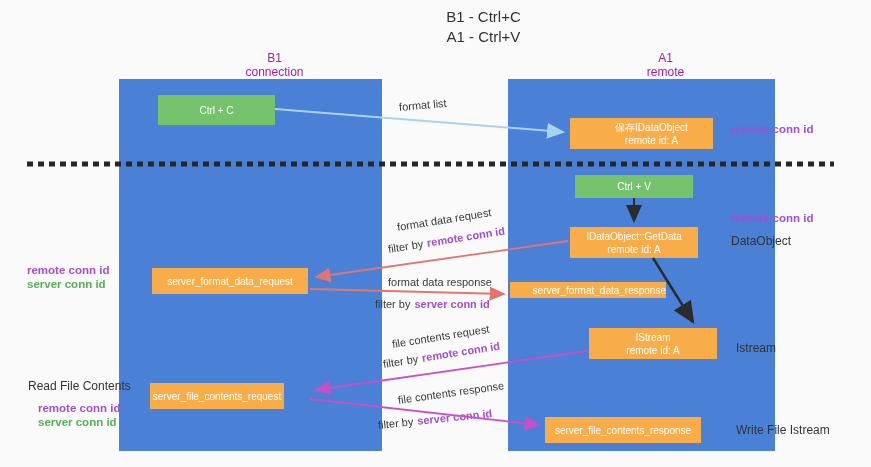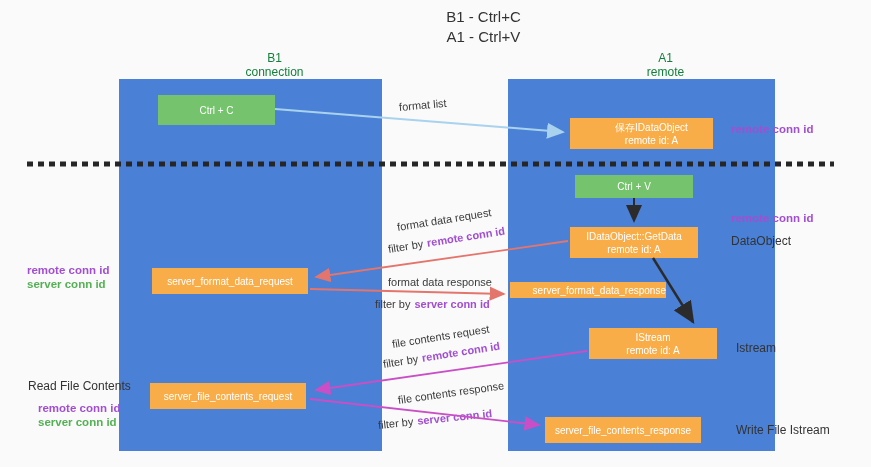--- a/index.html
+++ b/index.html
@@ -6,41 +6,41 @@
   body{
     width:871px;height:467px;position:relative;overflow:hidden;
     background:#fafafa;
     font-family:"Liberation Sans", sans-serif;
     color:#3a3a3a;
   }
   .abs{position:absolute;padding-left:48px;}
   
   .title{left:0;top:7px;width:871px;text-align:center;font-size:15px;line-height:20px;color:#333;z-index:3;}
   
-  .col-head{top:51px;text-align:center;font-size:12px;line-height:14px;color:#15803d;z-index:3;}
+  .col-head{top:51px;text-align:center;font-size:12px;line-height:14px;color:#a21caf;z-index:3;}
   .col-head.left{left:119px;width:215px;}
   .col-head.right{left:508px;width:219px;}
   
   .column{top:79px;height:372px;background:#4a80d6;z-index:1;}
   .column.left{left:119px;width:215px;}
   .column.right{left:508px;width:219px;}
   
   .box{position:absolute;display:flex;align-items:center;justify-content:center;
        color:#fff;font-size:10px;text-align:center;z-index:2;}
   .orange{background:#f9ad49;}
   .green{background:#76c36d;}
   .two-line{flex-direction:column;line-height:13px;}
   .b-ctrlc{left:158px;top:95px;width:117px;height:30px;}
   .b-save{left:570px;top:118px;width:123px;height:31px;padding-left:20px;}
   .b-ctrlv{left:575px;top:175px;width:118px;height:23px;}
   .b-getdata{left:570px;top:227px;width:128px;height:31px;}
   .b-freq{left:152px;top:268px;width:156px;height:26px;}
   .b-fres{left:510px;top:282px;width:156px;height:16px;justify-content:flex-end;}
   .b-istream{left:589px;top:328px;width:128px;height:31px;}
-  .b-creq{left:150px;top:383px;width:156px;height:26px;}
+  .b-creq{left:150px;top:383px;width:134px;height:26px;}
   .b-cres{left:545px;top:417px;width:156px;height:26px;}
   
   .sl{position:absolute;z-index:3;white-space:nowrap;font-size:11.5px;line-height:14px;}
   .plain{color:#333;font-size:12px;font-weight:400;}
   .conn-purple{color:#a14fd0;font-weight:bold;}
   .conn-green{color:#55b055;font-weight:bold;}
   .sl-rrc1{left:731px;top:122px;}
   .sl-rrc2{left:731px;top:211px;}
   .sl-dobj{left:731px;top:234px;}
   .sl-istr{left:736px;top:341px;}

